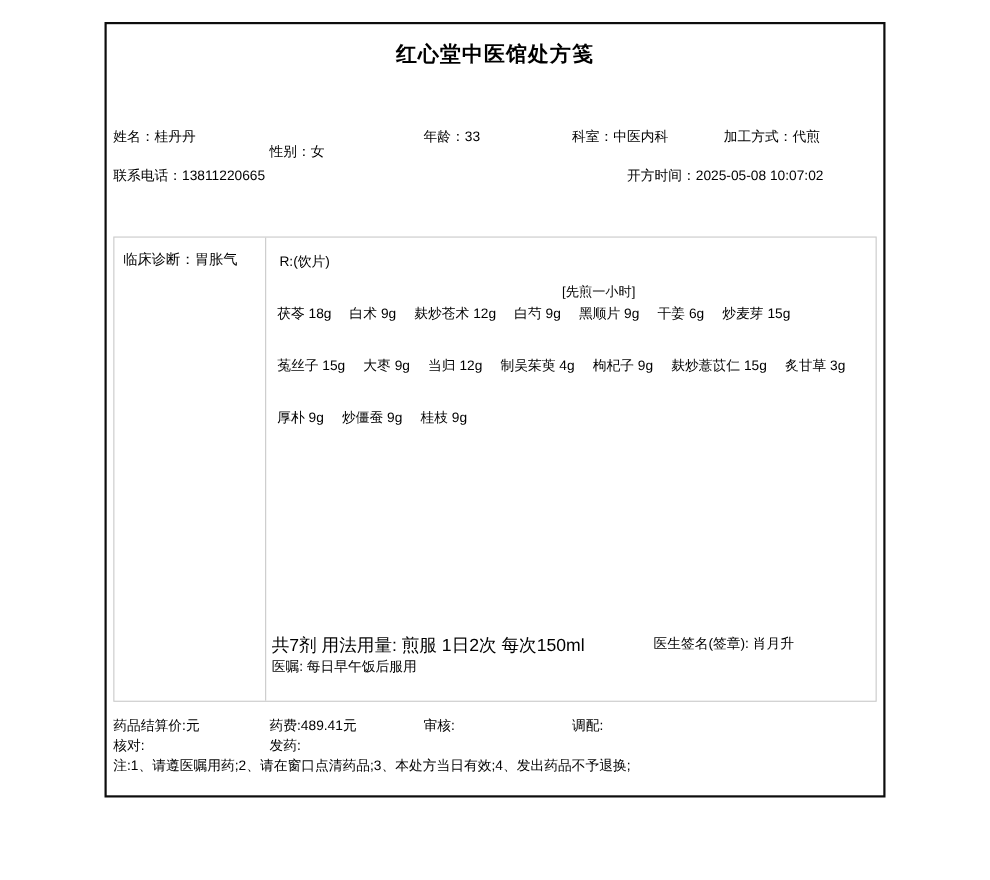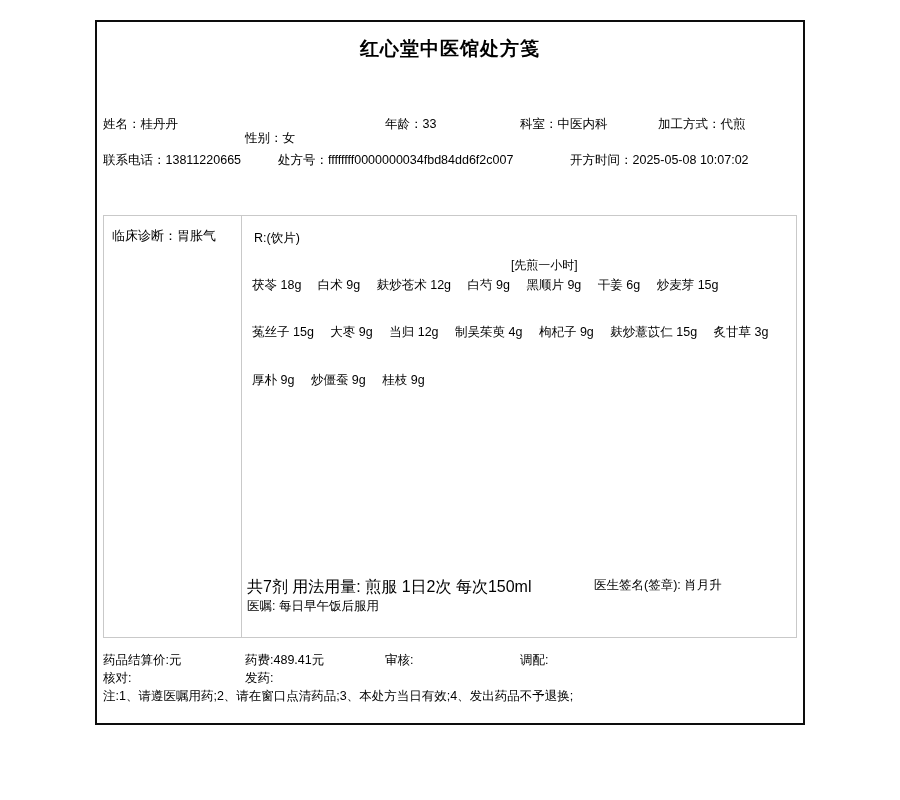--- a/index.html
+++ b/index.html
@@ -61,23 +61,20 @@
     </div>
     <div class="field f-dept">
       <span class="lbl">科室：</span><span class="val">中医内科</span>
     </div>
     <div class="field f-proc">
       <span class="lbl">加工方式：</span><span class="val">代煎</span>
     </div>
 
     <div class="field f-phone">
       <span class="lbl">联系电话：</span><span class="val">13811220665</span>
-    </div>
-    <div class="field f-rxno">
-      <span class="lbl">处方号：</span><span class="val">ffffffff0000000034fbd84dd6f2c007</span>
     </div>
     <div class="field f-time">
       <span class="lbl">开方时间：</span><span class="val">2025-05-08 10:07:02</span>
     </div>
 
     <div class="rx-box">
       <div class="diag-panel">
         <div class="diag-field">
           <span class="lbl">临床诊断：</span><span class="val">胃胀气</span>
         </div>

